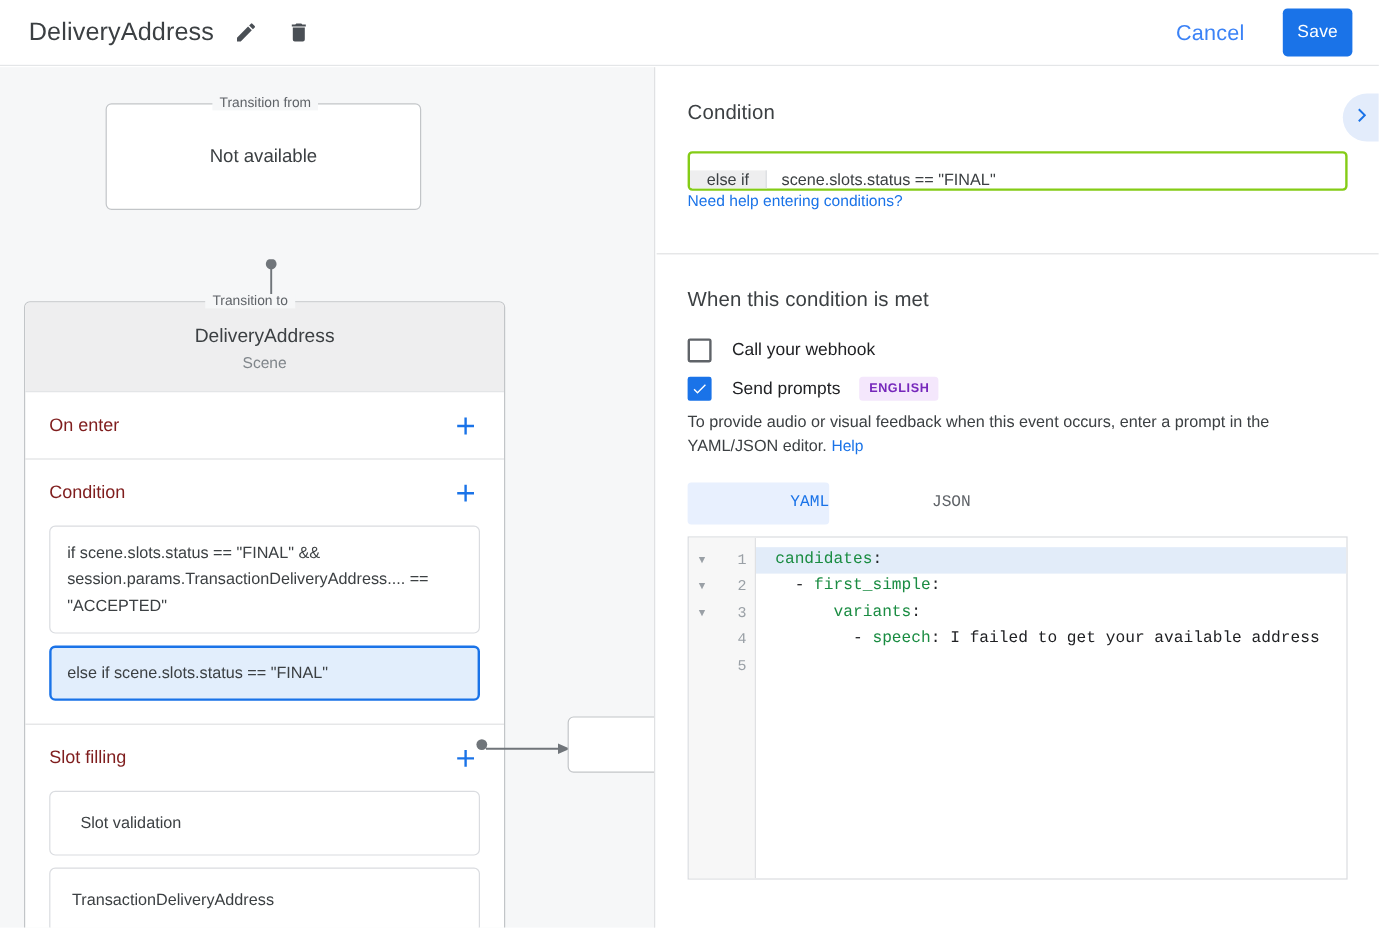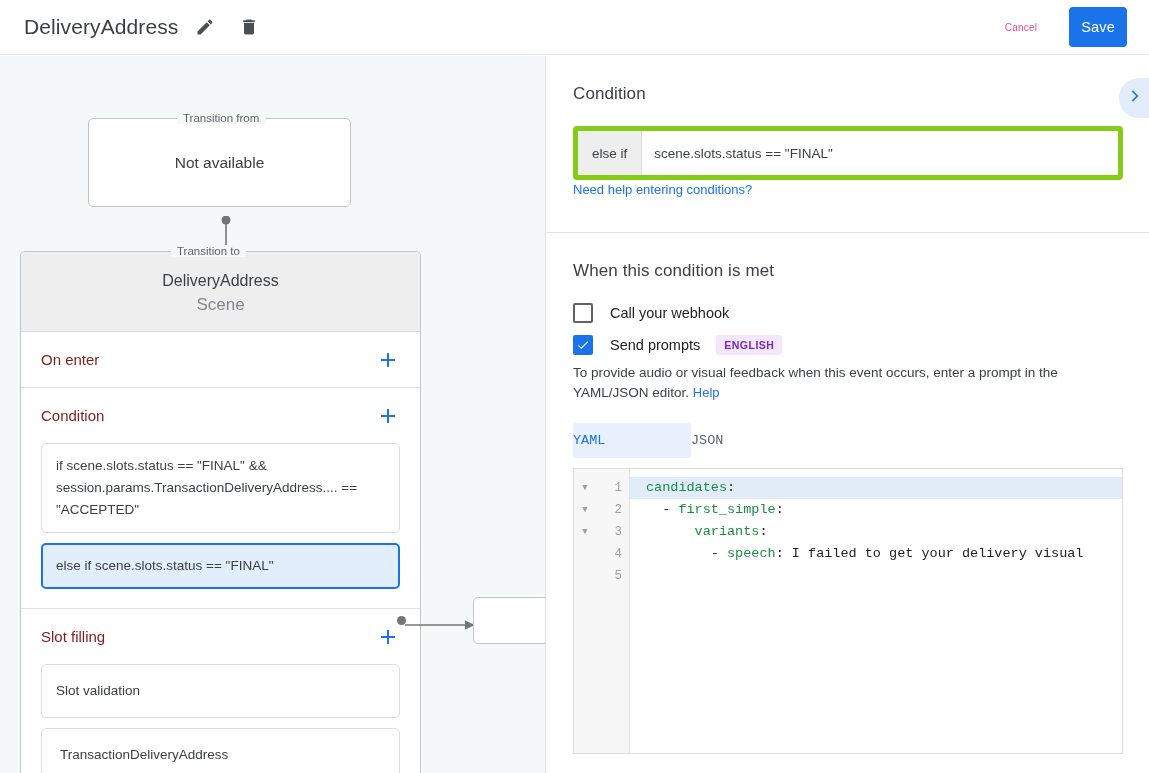--- a/index.html
+++ b/index.html
@@ -26,21 +26,21 @@
     white-space: nowrap;
   }
   .icon-btn {
     width: 34px; height: 34px; margin-left: 10px;
     display: flex; align-items: center; justify-content: center;
     border-radius: 50%; cursor: pointer;
   }
   .icon-btn svg { display: block; }
   .topbar-spacer { flex: 1; }
   .btn-cancel {
-    font-size: 10px; color: #ec4899; font-weight: 500;
+    font-size: 18px; color: #3b82f6; font-weight: 500;
     background: none; border: none; cursor: pointer;
     padding: 9px 16px; border-radius: 4px;
     font-family: inherit; letter-spacing: .2px;
   }
   .btn-save {
     background: #1a73e8; color: #ffffff;
     font-size: 14.5px; font-weight: 500; letter-spacing: .2px;
     border: none; border-radius: 4px; cursor: pointer;
     padding: 0 12px; height: 40px; margin-left: 16px; margin-right: 22px;
     font-family: inherit;
@@ -51,21 +51,21 @@
     position: absolute; left: 0; top: 56px; width: 546px; height: 717px;
     background: #f6f7f8;
     border-right: 1px solid #e0e1e3;
     overflow: hidden;
   }
 
   .node-from {
     position: absolute; left: 88px; top: 30px; width: 263px; height: 89px;
     background: #ffffff;
     border: 1px solid #c2c5c8; border-radius: 5px;
-    display: flex; align-items: center; justify-content: center; margin-top: 32px;
+    display: flex; align-items: center; justify-content: center;
   }
   .node-from-text { font-size: 15.5px; color: #3c4043; }
   .legend {
     position: absolute; background: #f6f7f8;
     font-size: 11.5px; color: #5f6368; padding: 0 6px;
     top: -7px; white-space: nowrap;
   }
 
   .edge-v { position: absolute; left: 219px; top: 160px; }
 
@@ -75,21 +75,21 @@
     border: 1px solid #c2c5c8; border-radius: 5px;
   }
   .node-to-head {
     background: #eeeeef;
     border-top-left-radius: 4px; border-top-right-radius: 4px;
     padding: 20px 0 16px;
     text-align: center;
     border-bottom: 1px solid #dadce0;
   }
   .node-to-title { font-size: 16px; color: #3c4043; }
-  .node-to-sub { font-size: 17px; color: #80868b; margin-top: 5px; }
+  .node-to-sub { font-size: 13px; color: #80868b; margin-top: 5px; }
 
   .sect { border-bottom: 1px solid #e0e1e3; padding: 0 20px 0 20px; }
   .sect:last-child { border-bottom: none; }
   .sect-head {
     display: flex; align-items: center; justify-content: space-between;
     height: 55px;
   }
   .sect-title { font-size: 15px; color: #7f1d1d; }
   .plus { width: 24px; height: 24px; cursor: pointer; }
   .row-card {
@@ -119,22 +119,22 @@
     background: #ffffff; overflow: hidden;
   }
   .panel-sect { padding: 0 26px; }
   .panel-sect.top { border-bottom: 1px solid #e0e1e3; padding-bottom: 34px; }
   .panel-h {
     font-size: 17px; color: #3c4043; padding-top: 28px; margin-bottom: 22px;
     letter-spacing: .1px;
   }
 
   .cond-row {
-    display: flex; border: 5px solid #84cc16; border-radius: 4px;
-    height: 54px; overflow: hidden; background: #ffffff;
+    display: flex; border: 2px solid #84cc16; border-radius: 4px;
+    height: 33px; overflow: hidden; background: #ffffff; align-items: flex-end;
   }
   .cond-prefix {
     background: #eeeeef; border-right: 1px solid #dadce0;
     display: flex; align-items: center; padding: 0 14px;
     font-size: 13.5px; color: #3c4043; flex: 0 0 auto;
   }
   .cond-input {
     flex: 1; border: none; outline: none; background: transparent;
     font-size: 13.5px; color: #3c4043; padding: 0 12px;
     font-family: inherit;
@@ -171,21 +171,21 @@
     font-size: 10.5px; font-weight: 600; letter-spacing: .5px;
     padding: 4px 8px; border-radius: 3px;
   }
   .helper {
     font-size: 13.5px; color: #3c4043; line-height: 20px;
     margin-top: -6px; margin-bottom: 20px; max-width: 552px;
   }
 
   .tabs { display: flex; margin-bottom: 10px; }
   .tab {
-    padding: 10px 0; width: 118px; text-align: left;
+    padding: 10px 0; width: 118px; text-align: right;
     font-family: "Liberation Mono", monospace;
     font-size: 13.5px; color: #5f6368; cursor: pointer;
     border-radius: 3px;
   }
   .tab.active { background: #e8f0fe; color: #1a73e8; }
 
   .editor {
     border: 1px solid #dadce0;
     height: 286px; display: flex; overflow: hidden;
     background: #ffffff;
@@ -298,21 +298,21 @@
       <div class="sect-head">
         <span class="sect-title">Slot filling</span>
         <span class="plus">
           <svg width="24" height="24" viewBox="0 0 24 24" fill="#1a73e8">
               <path d="M11 5h2v14h-2z"></path>
               <path d="M5 11h14v2H5z"></path>
             </svg>
         </span>
       </div>
       <div class="sect-body">
-        <div class="row-card" style="padding:15px 14px;">Slot validation</div>
+        <div class="row-card" style="padding:15px 25px;">Slot validation</div>
         <div class="row-card" style="padding:15px 18px;">TransactionDeliveryAddress</div>
       </div>
     </div>
   </div>
 
   <div class="anchor-dot"></div>
   <div class="edge-h">
     <svg width="72" height="10" viewBox="0 0 72 10">
       <line x1="0" y1="5" x2="62" y2="5" stroke="#70757a" stroke-width="1.6"></line>
       <polygon points="70,5 60,0.6 60,9.4" fill="#70757a"></polygon>
@@ -390,18 +390,18 @@
           </div>
         <div class="g-line">
             <span class="fold"></span>
             <span class="g-num">5</span>
           </div>
       </div>
       <div class="code" id="code-body">
           <div class="c-line hl"><span class="p"></span><span class="k">candidates</span><span class="p">:</span></div>
           <div class="c-line"><span class="p">  - </span><span class="k">first_simple</span><span class="p">:</span></div>
           <div class="c-line"><span class="p">      </span><span class="k">variants</span><span class="p">:</span></div>
-          <div class="c-line"><span class="p">        - </span><span class="k">speech</span><span class="p">: I failed to get your delivery visual</span></div>
+          <div class="c-line"><span class="p">        - </span><span class="k">speech</span><span class="p">: I failed to get your available address</span></div>
           <div class="c-line">&nbsp;</div>
         </div>
     </div>
   </div>
 </div>
 
 </body></html>

